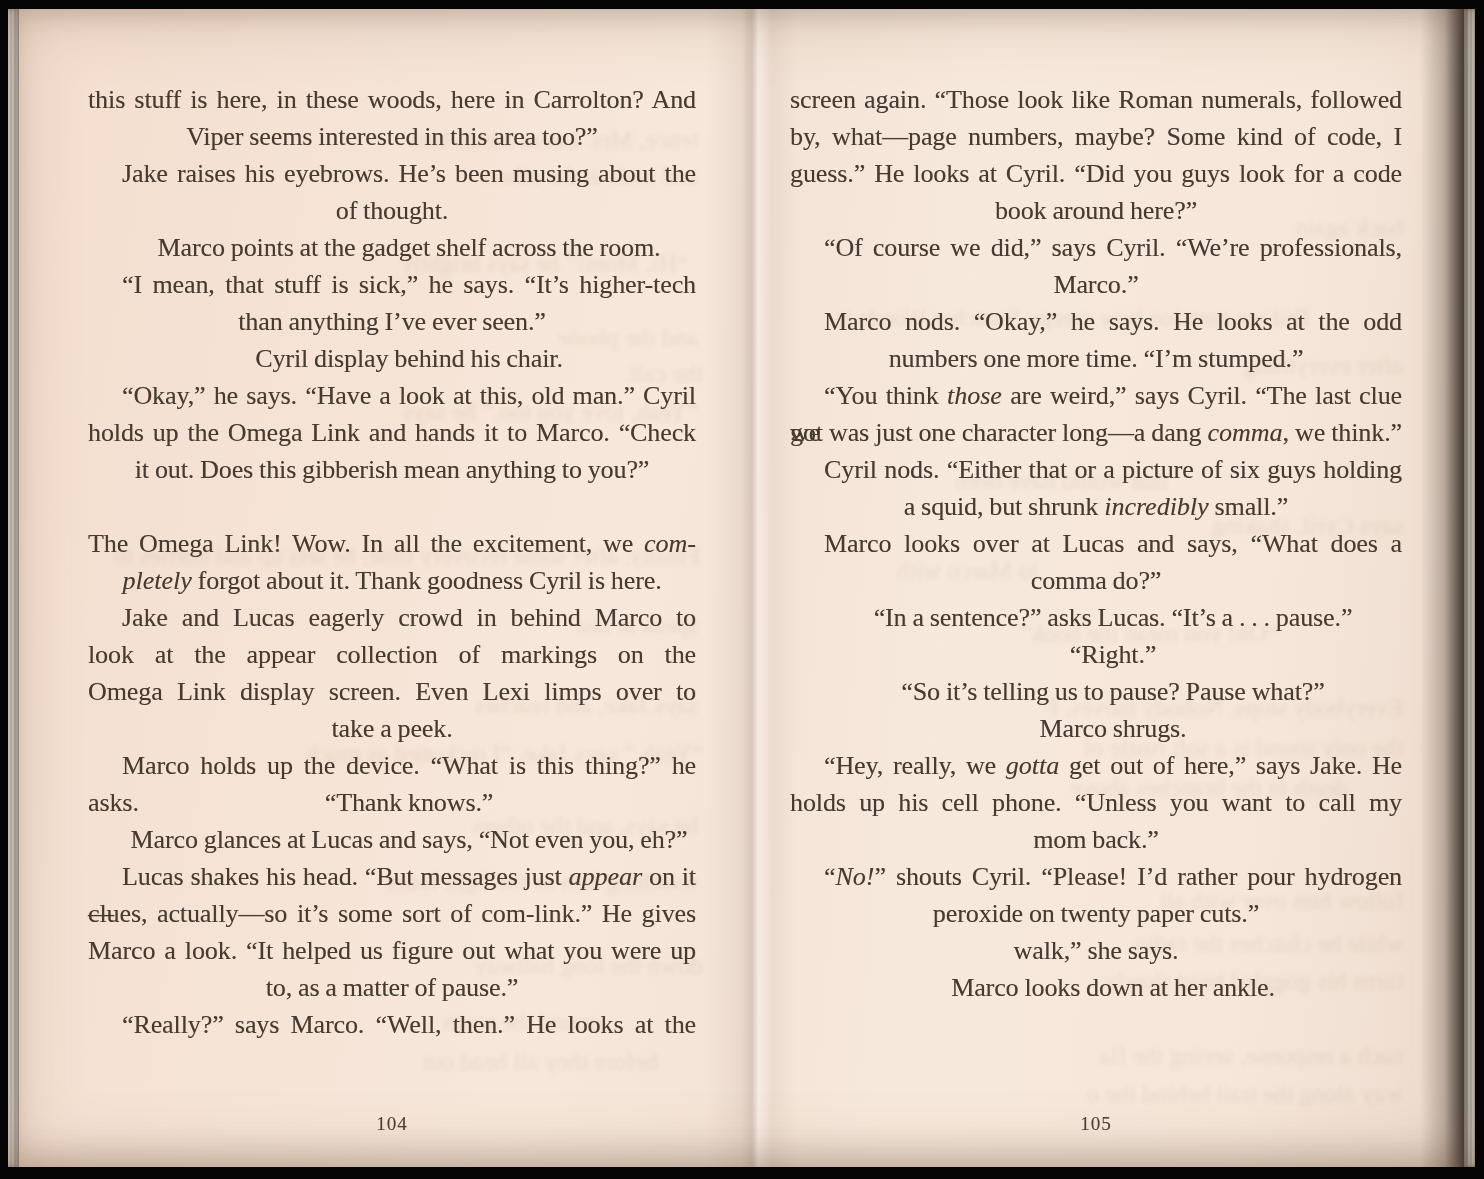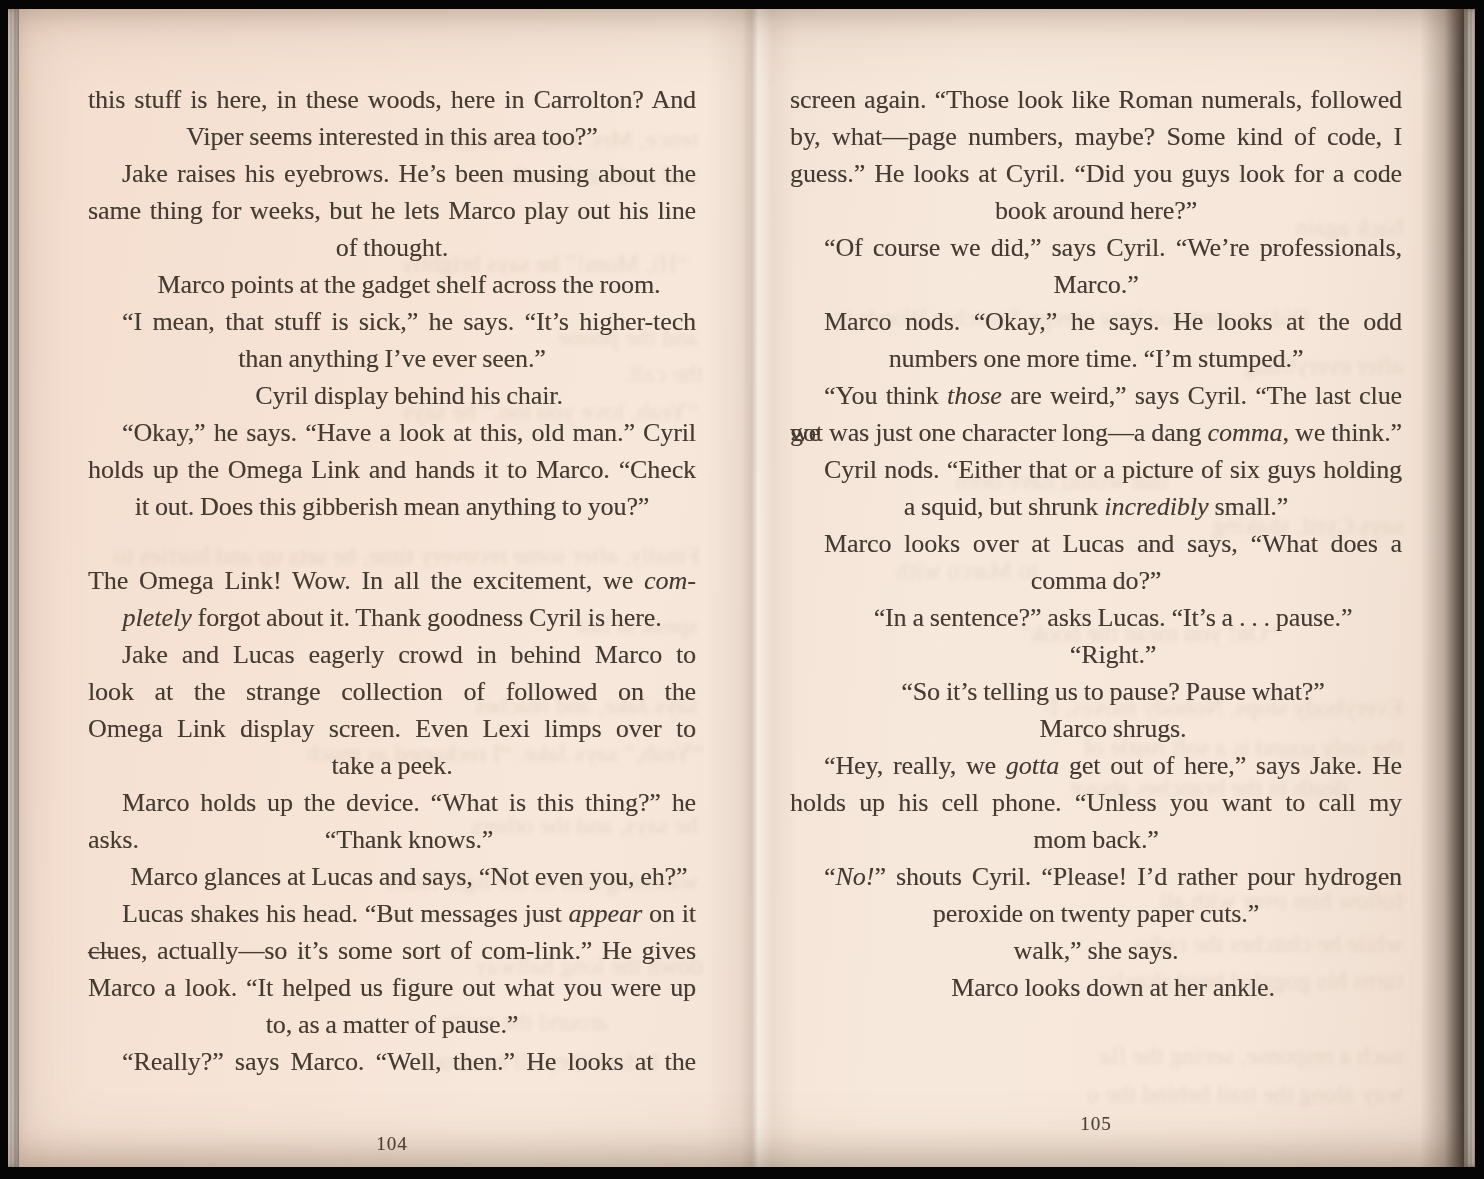--- a/index.html
+++ b/index.html
@@ -63,21 +63,21 @@
   .textcol.right{left:782px;width:612px;}
   .line{height:37px;text-align:justify;text-align-last:justify;}
   .line.nojust{text-align:center;text-align-last:auto;}
   .line.ind{text-indent:34px;}
   .line i{font-style:italic;letter-spacing:0;}
   .pagenum{
     position:absolute;top:1104px;font-size:19px;color:#4c4138;
     letter-spacing:1px;text-align:center;
     text-shadow:0.3px 0.3px 0.4px rgba(62,47,36,.3);
   }
-  .pagenum.left{left:80px;width:608px;margin-top:20px;}
+  .pagenum.left{left:80px;width:608px;}
   .pagenum.right{left:782px;width:612px;}
   
   .ghosts{position:absolute;inset:0;pointer-events:none;}
   .ghost{
     position:absolute;font-size:25px;line-height:37px;color:#93816f;
     transform:scaleX(-1);filter:blur(2px);opacity:.15;white-space:nowrap;overflow:hidden;
   }
 </style>
 </head>
 <body>
@@ -116,34 +116,33 @@
       <div class="ghost" style="top: 916px; left: 1090px; width: 305px;">while he clutches the radio</div>
       <div class="ghost" style="top: 953px; left: 1080px; width: 315px;">turns his goggled head slowly</div>
       <div class="ghost" style="top: 1028px; left: 1090px; width: 305px;">such a response, seeing the flashlight</div>
       <div class="ghost" style="top: 1066px; left: 1080px; width: 315px;">way along the trail behind the old mill</div>
     </div>
 
   <div class="textcol left">
       <div class="line">this stuff is here, in these woods, here in Carrolton? And</div>
       <div class="line nojust">Viper seems interested in this area too?”</div>
       <div class="line ind">Jake raises his eyebrows. He’s been musing about the</div>
-      <div class="line">same thing for weeks, but he lets Marco play out his line</div>
       <div class="line nojust">of thought.</div>
       <div class="line ind nojust">Marco points at the gadget shelf across the room.</div>
       <div class="line ind">“I mean, that stuff is sick,” he says. “It’s higher-tech</div>
       <div class="line nojust">than anything I’ve ever seen.”</div>
       <div class="line ind nojust">Cyril display behind his chair.</div>
       <div class="line ind">“Okay,” he says. “Have a look at this, old man.” Cyril</div>
       <div class="line">holds up the Omega Link and hands it to Marco. “Check</div>
       <div class="line nojust">it out. Does this gibberish mean anything to you?”</div>
       <div class="line nojust"></div>
       <div class="line">The Omega Link! Wow. In all the excitement, we <i>com-</i></div>
       <div class="line nojust"><i>pletely</i> forgot about it. Thank goodness Cyril is here.</div>
       <div class="line ind">Jake and Lucas eagerly crowd in behind Marco to</div>
-      <div class="line">look at the strange collection of followed on the</div>
+      <div class="line">look at the appear collection of markings on the</div>
       <div class="line">Omega Link display screen. Even Lexi limps over to</div>
       <div class="line nojust">take a peek.</div>
       <div class="line ind">Marco holds up the device. “What is this thing?” he asks.</div>
       <div class="line ind nojust">“Thank knows.”</div>
       <div class="line ind nojust">Marco glances at Lucas and says, “Not even you, eh?”</div>
       <div class="line ind">Lucas shakes his head. “But messages just <i>appear</i> on it—</div>
       <div class="line">clues, actually—so it’s some sort of com-link.” He gives</div>
       <div class="line">Marco a look. “It helped us figure out what you were up</div>
       <div class="line nojust">to, as a matter of pause.”</div>
       <div class="line ind">“Really?” says Marco. “Well, then.” He looks at the</div>

